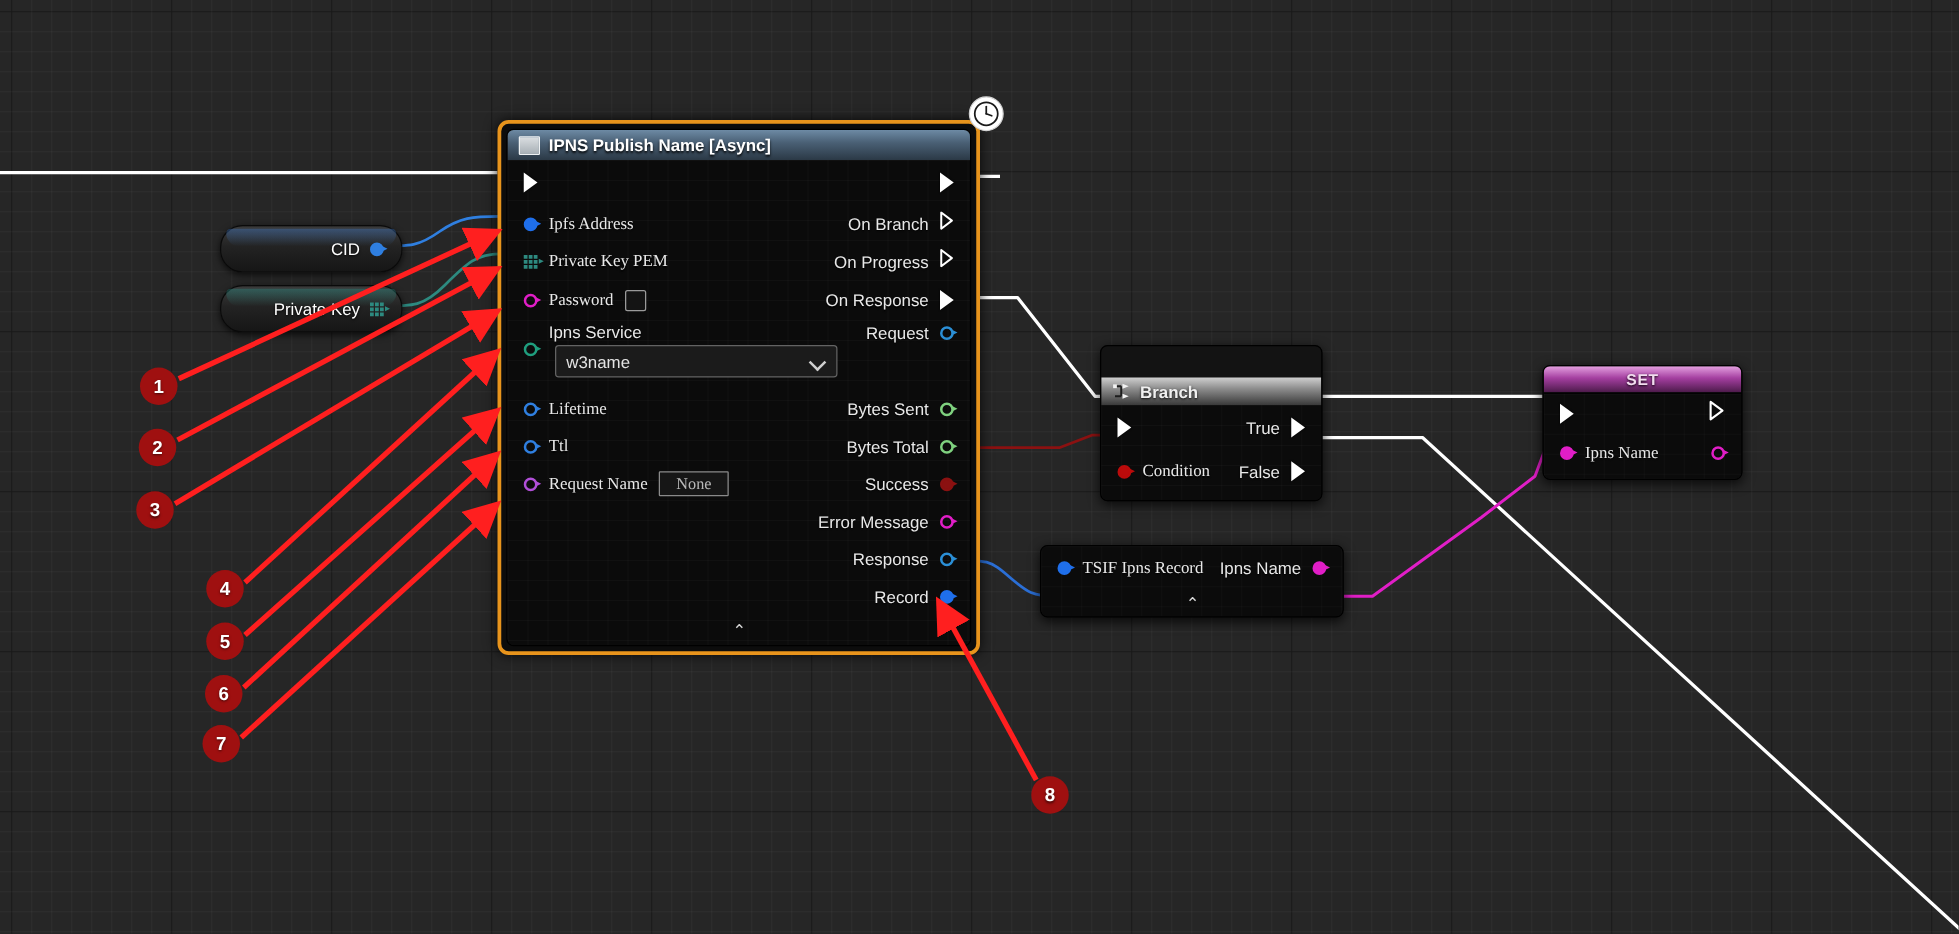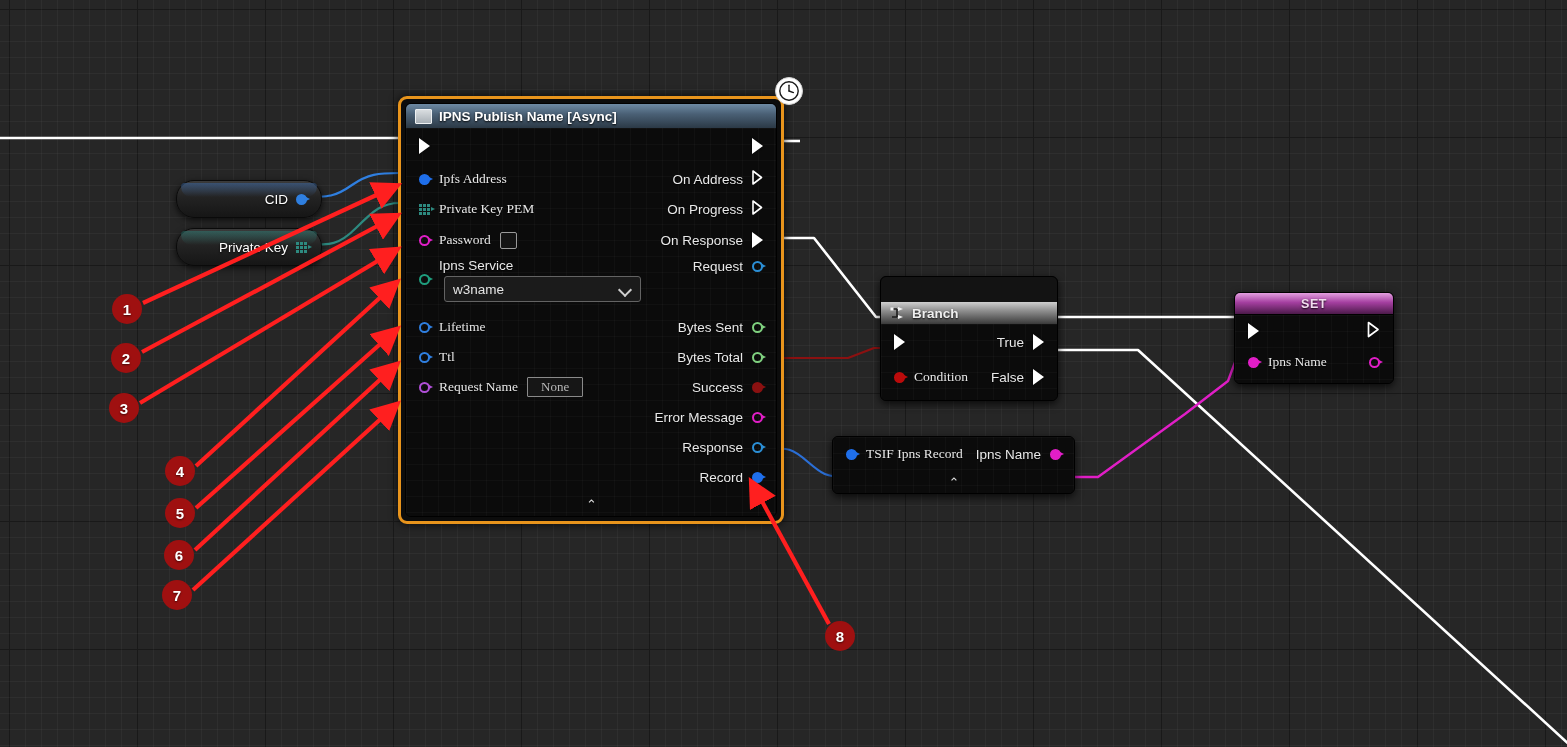--- a/index.html
+++ b/index.html
@@ -210,21 +210,21 @@
   .combo-label {
     position: absolute;
     left: 33px; top: 2px;
     color: #e8e8e8;
     font-size: 13.5px;
     text-shadow: 0 1px 1px rgba(0,0,0,0.9);
   }
   .combo {
     position: absolute;
     left: 38px; top: 20px;
-    width: 197px; height: 26px;
+    width: 226px; height: 26px;
     border: 1px solid #636363;
     border-radius: 3px;
     background: #1b1b1b;
     display: flex;
     align-items: center;
     padding: 0 8px;
     box-sizing: border-box;
   }
   .combo .val { color: #e3e3e3; font-size: 13.5px; }
   .combo .chev {
@@ -375,21 +375,21 @@
             <span class="pin-exec"></span>
           </div>
         </div>
 
         <div class="row">
           <div class="left">
             <span class="pin-circle solid" style="color:#1f6feb"></span>
             <span class="pin-label">Ipfs Address</span>
           </div>
           <div class="right">
-            <span class="pin-label">On Address</span>
+            <span class="pin-label">On Branch</span>
             <span class="exec-outline-svg">
               <svg width="11" height="15" viewBox="0 0 11 15">
                   <path d="M1 1 L9.5 7.5 L1 14 Z" fill="none" stroke="#ffffff" stroke-width="1.6" stroke-linejoin="round"></path>
                 </svg>
             </span>
           </div>
         </div>
 
         <div class="row">
           <div class="left">

